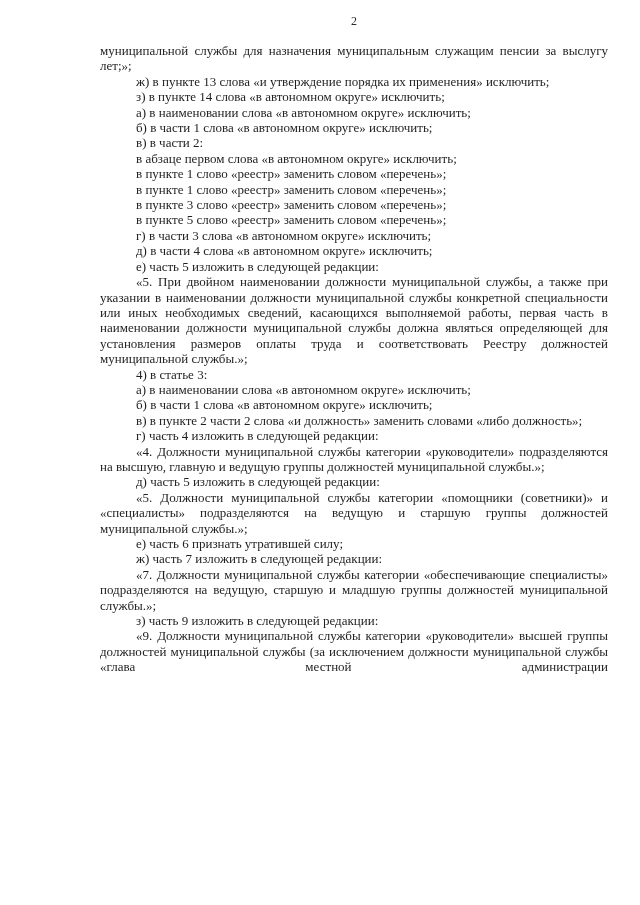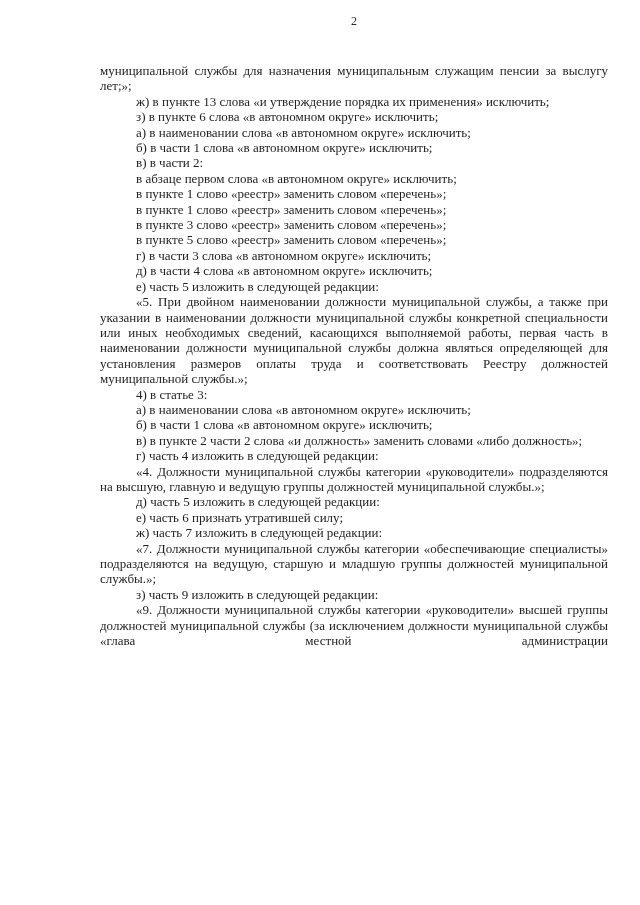--- a/index.html
+++ b/index.html
@@ -26,21 +26,20 @@
     color: #2a2a2a;
   }
   .text-block {
     position: absolute;
     top: 43px;
     left: 100px;
     width: 508px;
     font-size: 13px;
     line-height: 15.4px;
     text-align: justify;
-    margin-top: 20px;
   }
   .para {
     margin: 0;
     padding: 0;
   }
   .para.indent {
     text-indent: 36px;
   }
   .para.justify-last {
     text-align-last: justify;
@@ -50,39 +49,40 @@
   }
 </style>
 </head>
 <body>
 
 <div class="page">
   <div class="page-number">2</div>
   <div class="text-block">
       <p class="para"><span>муниципальной службы для назначения муниципальным служащим пенсии за выслугу лет;»;</span></p>
       <p class="para indent"><span>ж) в пункте 13 слова «и утверждение порядка их применения» исключить;</span></p>
-      <p class="para indent"><span>з) в пункте 6 слова «в автономном округе» исключить;</span></p>
+      <p class="para indent"><span>з) в пункте 14 слова «в автономном округе» исключить;</span></p>
       <p class="para indent"><span>а) в наименовании слова «</span><b>в автономном округе</b><span>» исключить;</span></p>
       <p class="para indent"><span>б) в части 1 слова «в автономном округе» исключить;</span></p>
       <p class="para indent"><span>в) в части 2:</span></p>
       <p class="para indent"><span>в абзаце первом слова «в автономном округе» исключить;</span></p>
       <p class="para indent"><span>в пункте 1 слово «реестр» заменить словом «перечень»;</span></p>
       <p class="para indent"><span>в пункте 1 слово «реестр» заменить словом «перечень»;</span></p>
       <p class="para indent"><span>в пункте 3 слово «реестр» заменить словом «перечень»;</span></p>
       <p class="para indent"><span>в пункте 5 слово «реестр» заменить словом «перечень»;</span></p>
       <p class="para indent"><span>г) в части 3 слова «в автономном округе» исключить;</span></p>
       <p class="para indent"><span>д) в части 4 слова «в автономном округе» исключить;</span></p>
       <p class="para indent"><span>е) часть 5 изложить в следующей редакции:</span></p>
       <p class="para indent"><span>«5. При двойном наименовании должности муниципальной службы, а также при указании в наименовании должности муниципальной службы конкретной специальности или иных необходимых сведений, касающихся выполняемой работы, первая часть в наименовании должности муниципальной службы должна являться определяющей для установления размеров оплаты труда и соответствовать Реестру должностей муниципальной службы.»;</span></p>
       <p class="para indent"><span>4) в статье 3:</span></p>
       <p class="para indent"><span>а) в наименовании слова «</span><b>в автономном округе</b><span>» исключить;</span></p>
       <p class="para indent"><span>б) в части 1 слова «в автономном округе» исключить;</span></p>
       <p class="para indent"><span>в) в пункте 2 части 2 слова «и должность» заменить словами «либо должность»;</span></p>
       <p class="para indent"><span>г) часть 4 изложить в следующей редакции:</span></p>
       <p class="para indent"><span>«4. Должности муниципальной службы категории «руководители» подразделяются на высшую, главную и ведущую группы должностей муниципальной службы.»;</span></p>
       <p class="para indent"><span>д) часть 5 изложить в следующей редакции:</span></p>
+      <p class="para indent"><span>«5. Должности муниципальной службы категории «помощники (советники)» и «специалисты» подразделяются на ведущую и старшую группы должностей муниципальной службы.»;</span></p>
       <p class="para indent"><span>е) часть 6 признать утратившей силу;</span></p>
       <p class="para indent"><span>ж) часть 7 изложить в следующей редакции:</span></p>
       <p class="para indent"><span>«7. Должности муниципальной службы категории «обеспечивающие специалисты» подразделяются на ведущую, старшую и младшую группы должностей муниципальной службы.»;</span></p>
       <p class="para indent"><span>з) часть 9 изложить в следующей редакции:</span></p>
       <p class="para indent justify-last"><span>«9. Должности муниципальной службы категории «руководители» высшей группы должностей муниципальной службы (за исключением должности муниципальной службы «глава местной администрации</span></p>
     </div>
 </div>
 
 </body></html>

